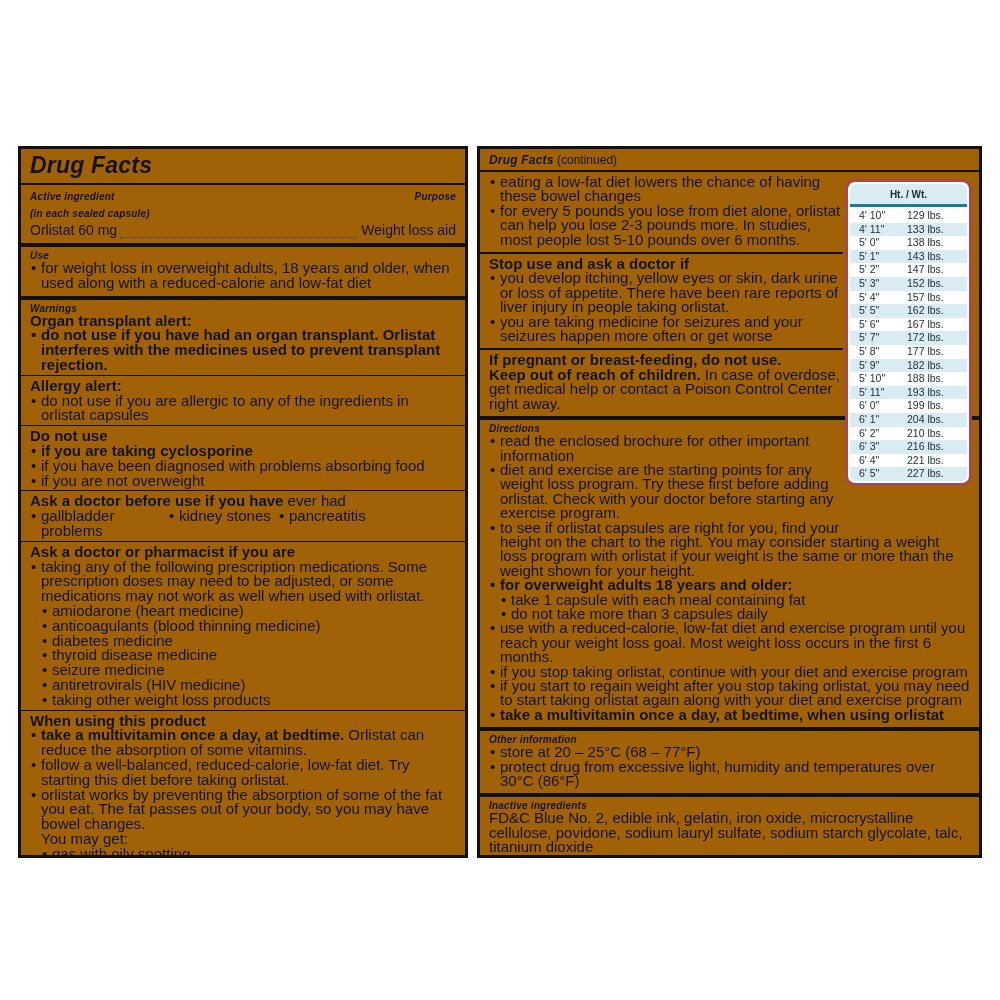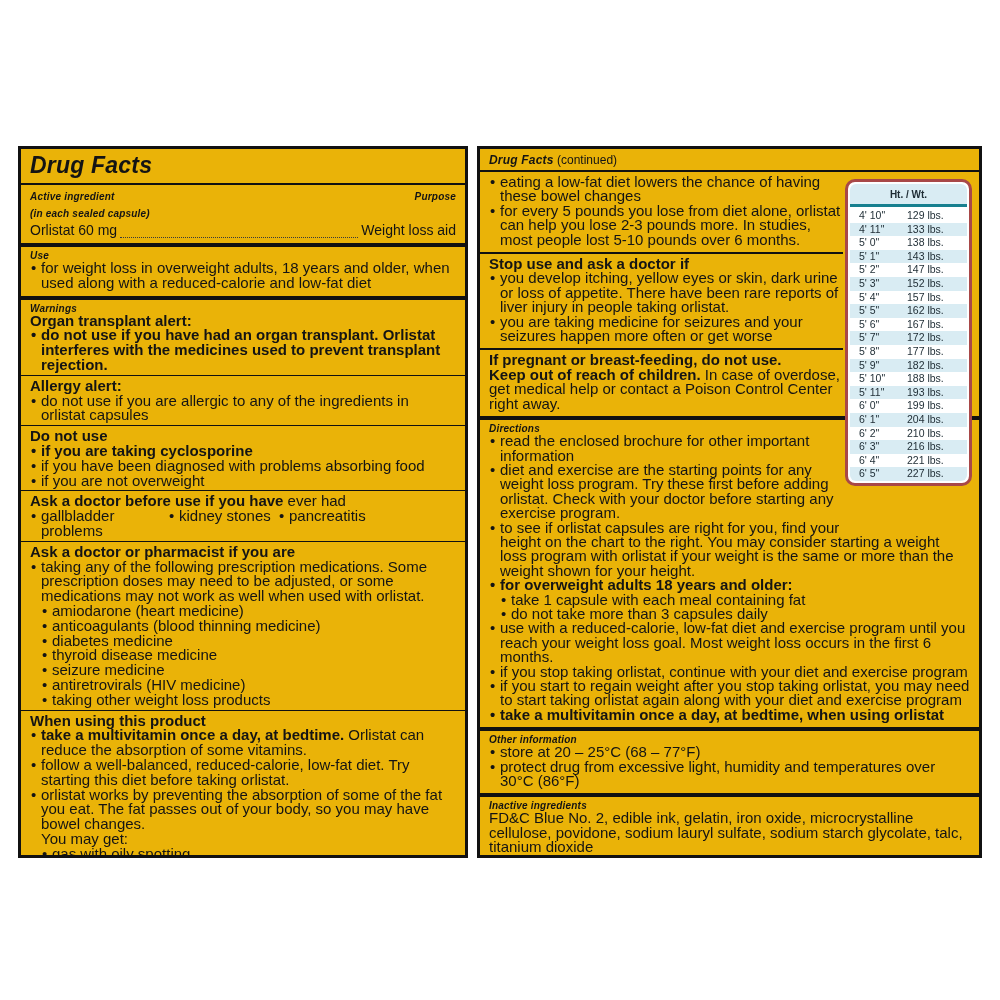--- a/index.html
+++ b/index.html
@@ -6,21 +6,21 @@
   html,body { background:#fff; }
   body {
     width:1000px; height:1000px; position:relative;
     font-family:"Liberation Sans", sans-serif; color:#141414;
   }
   .label-wrap {
     position:absolute; left:18px; top:146px; width:964px; height:712px;
     display:flex; gap:9px;
   }
   .panel {
-    border:3px solid #111; background:#eab308; overflow:hidden;
+    border:3px solid #111; background:#a16207; overflow:hidden;
   }
   .panel-left { width:450px; }
   .panel-right { width:505px; position:relative; display:flex; flex-direction:column; }
 
   
   .df-title { font-size:23px; font-weight:bold; font-style:italic; padding:3px 9px 4px; letter-spacing:.2px; }
   .h-sec   { font-size:10px; font-weight:bold; font-style:italic; letter-spacing:.2px; }
   .body-txt, .bu, .subhead { font-size:15px; line-height:14.8px; }
   .panel-right .body-txt, .panel-right .bu, .panel-right .subhead { line-height:14.4px; }
   .subhead { font-weight:bold; }

